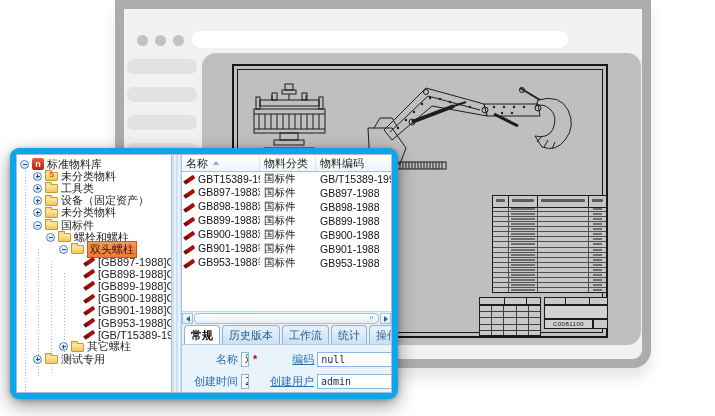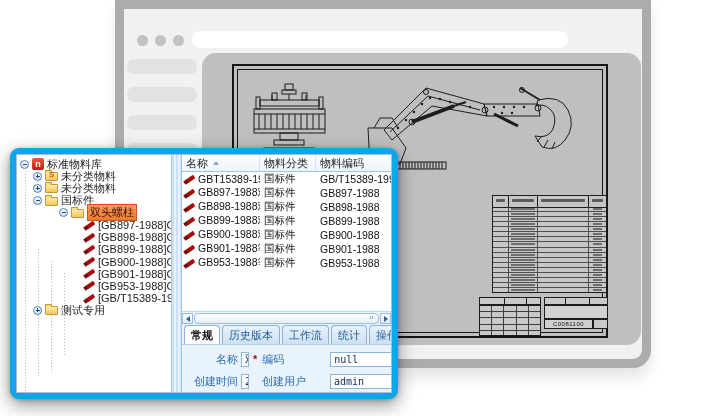--- a/index.html
+++ b/index.html
@@ -127,21 +127,21 @@
   
   .tabs{height:19px;flex:none;background:#e8f1fa;display:flex;align-items:flex-end;gap:2px;
     padding-left:2px;border-bottom:1px solid #b3cde6;font-size:11px;}
   .tab{padding:2px 6px 1px;border:1px solid #8fb3d4;border-bottom:none;border-radius:4px 4px 0 0;
     background:linear-gradient(#e9f2fb,#cde0f1);color:#1f5c99;white-space:nowrap;}
   .tab.active{background:#fff;color:#111;font-weight:bold;}
   
   .form{flex:1;background:#e9f3fc;font-size:11px;padding-top:6px;overflow:hidden;}
   .frow{display:flex;align-items:center;height:16px;margin-bottom:6px;}
   .flabel{width:56px;flex:none;text-align:right;color:#2d6db0;margin-right:3px;white-space:nowrap;}
-  .flabel2{width:52px;flex:none;color:#2d6db0;margin-right:16px;white-space:nowrap;}
+  .flabel2{width:52px;flex:none;text-align:right;color:#2d6db0;margin-right:3px;white-space:nowrap;text-decoration:underline;}
   .inp{background:#fff;border:1px solid #8fb4d9;height:15px;line-height:13px;padding:0 3px;
     color:#142a52;box-sizing:border-box;white-space:nowrap;overflow:hidden;}
   .inp.w1{width:98px;} .inp.w2{width:78px;flex:none;}
   .mono{font-family:"DejaVu Sans Mono","Liberation Mono",monospace;font-size:10px;}
   .star{color:#b00000;margin:0 5px 0 4px;font-weight:bold;}
 </style>
 </head>
 <body>
 
 <div class="browser">
@@ -369,27 +369,42 @@
         <span class="tlabel">标准物料库</span>
       </div>
       <div class="titem" style="--d:1">
         <span class="exp plus"></span>
         <span class="fold s"></span>
         <span class="tlabel">未分类物料</span>
       </div>
       <div class="titem" style="--d:1">
         <span class="exp plus"></span>
         <span class="fold"></span>
+        <span class="tlabel">工具类</span>
+      </div>
+      <div class="titem" style="--d:1">
+        <span class="exp plus"></span>
+        <span class="fold"></span>
+        <span class="tlabel">设备（固定资产）</span>
+      </div>
+      <div class="titem" style="--d:1">
+        <span class="exp plus"></span>
+        <span class="fold"></span>
         <span class="tlabel">未分类物料</span>
       </div>
       <div class="titem" style="--d:1">
         <span class="exp minus"></span>
         <span class="fold"></span>
         <span class="tlabel">国标件</span>
       </div>
+      <div class="titem" style="--d:2">
+        <span class="exp minus"></span>
+        <span class="fold"></span>
+        <span class="tlabel">螺栓和螺柱</span>
+      </div>
       <div class="titem" style="--d:3">
         <span class="exp minus"></span>
         <span class="fold"></span>
         <span class="tlabel sel">双头螺柱</span>
       </div>
       <div class="titem" style="--d:4">
         <span class="noexp"></span>
         <span class="part"></span>
         <span class="tlabel">[GB897-1988]GB897-1</span>
       </div>
@@ -415,20 +430,25 @@
       </div>
       <div class="titem" style="--d:4">
         <span class="noexp"></span>
         <span class="part"></span>
         <span class="tlabel">[GB953-1988]GB953-1</span>
       </div>
       <div class="titem" style="--d:4">
         <span class="noexp"></span>
         <span class="part"></span>
         <span class="tlabel">[GB/T15389-1994]GBT</span>
+      </div>
+      <div class="titem" style="--d:3">
+        <span class="exp plus"></span>
+        <span class="fold"></span>
+        <span class="tlabel">其它螺柱</span>
       </div>
       <div class="titem" style="--d:1">
         <span class="exp plus"></span>
         <span class="fold"></span>
         <span class="tlabel">测试专用</span>
       </div>
     </div>
 
     <div class="splitter"></div>
 

